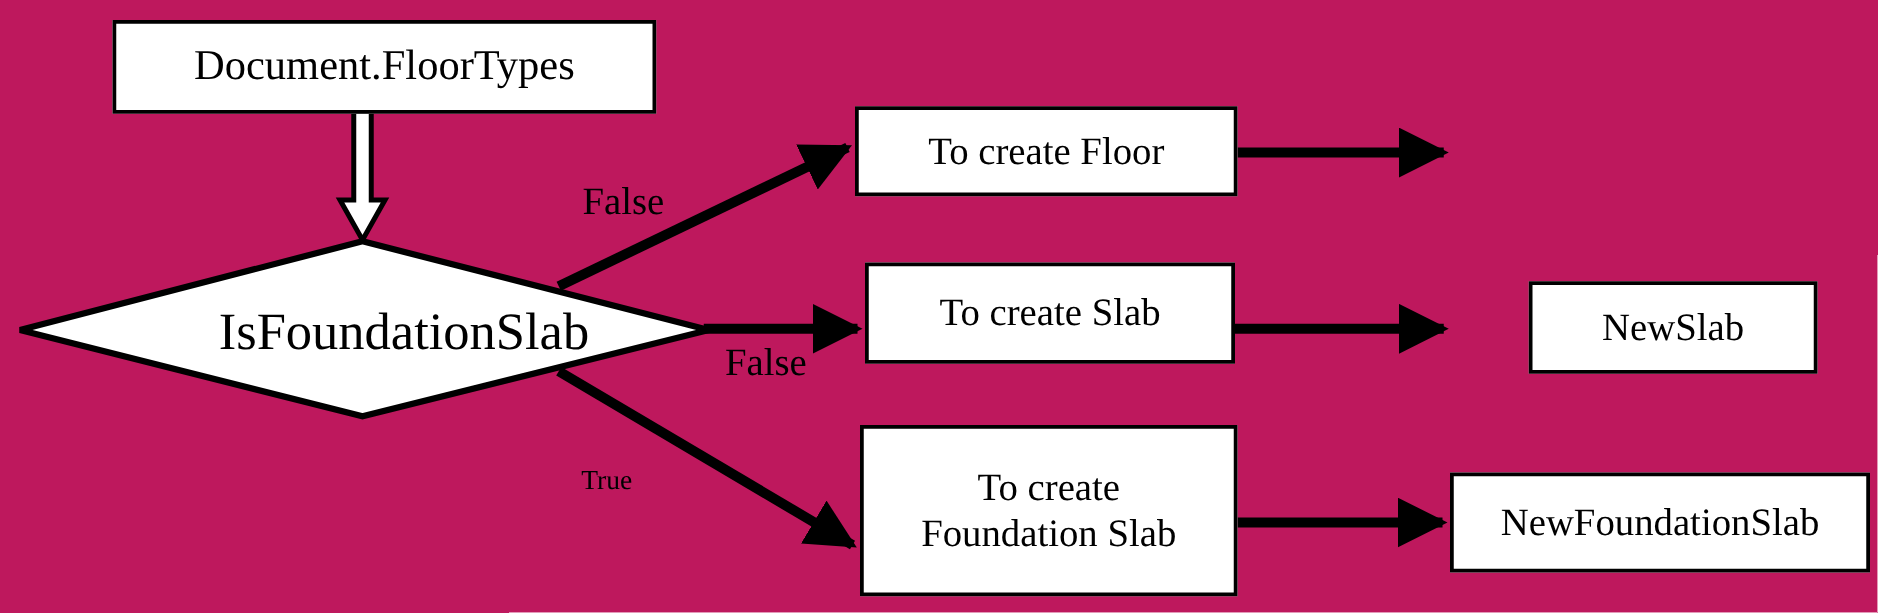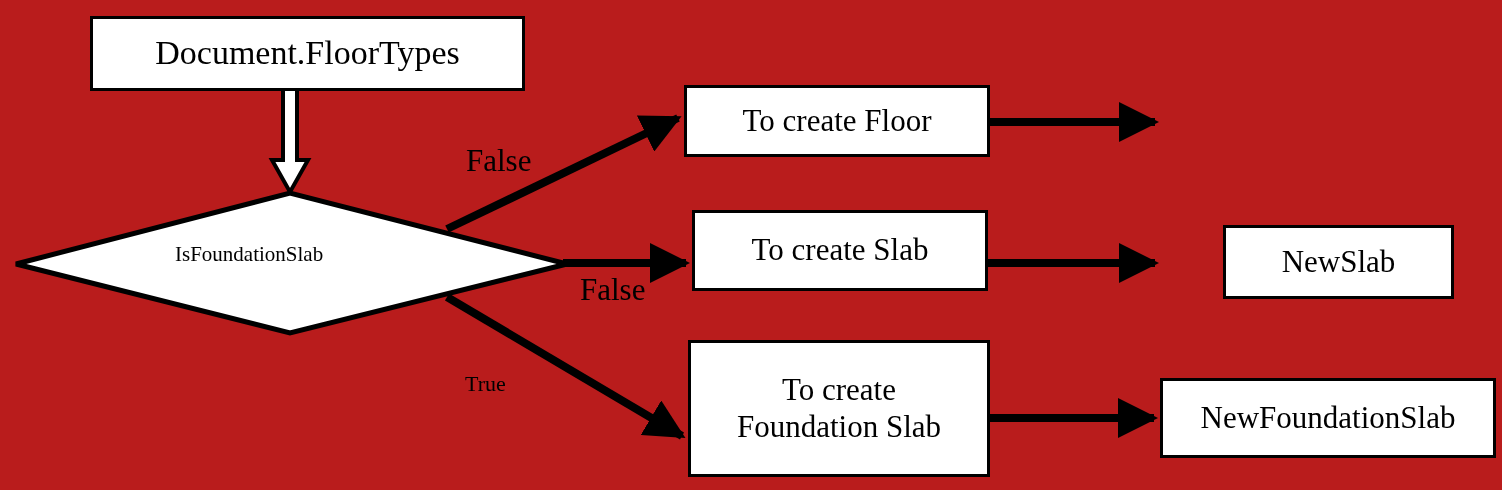--- a/index.html
+++ b/index.html
@@ -9,21 +9,21 @@
     background: #ffffff;
   }
   body {
     font-family: "Liberation Serif", "DejaVu Serif", serif;
     color: #000000;
   }
   #canvas {
     position: relative;
     width: 1502px;
     height: 490px;
-    background: #b91c1c;
+    background: #be185d;
     overflow: hidden;
   }
   #edges {
     position: absolute;
     left: 0;
     top: 0;
     width: 1502px;
     height: 490px;
   }
   .node {
@@ -83,21 +83,21 @@
 
     <line x1="990" y1="418" x2="1154" y2="418" stroke="#000000" stroke-width="8" marker-end="url(#solidArrow)"></line>
 
     <polygon points="16,264 290,193 567,264 290,333" fill="#ffffff" stroke="#000000" stroke-width="5" stroke-linejoin="miter"></polygon>
   </svg>
 
   <div class="node" style="left:90px; top:16px; width:435px; height:75px; font-size:34px;">
     <span class="node-text">Document.FloorTypes</span>
   </div>
 
-  <div class="diamond-label" style="left:175px; top:242px; font-size:21px;">
+  <div class="diamond-label" style="left:175px; top:242px; font-size:42px;">
     <span>IsFoundationSlab</span>
   </div>
 
   <div class="node" style="left:684px; top:85px; width:306px; height:72px; font-size:31px;justify-content:center;">
     <span class="node-text">To create Floor</span>
   </div>
 
 
   <div class="node" style="left:692px; top:210px; width:296px; height:81px; font-size:31px;">
     <span class="node-text">To create Slab</span>

